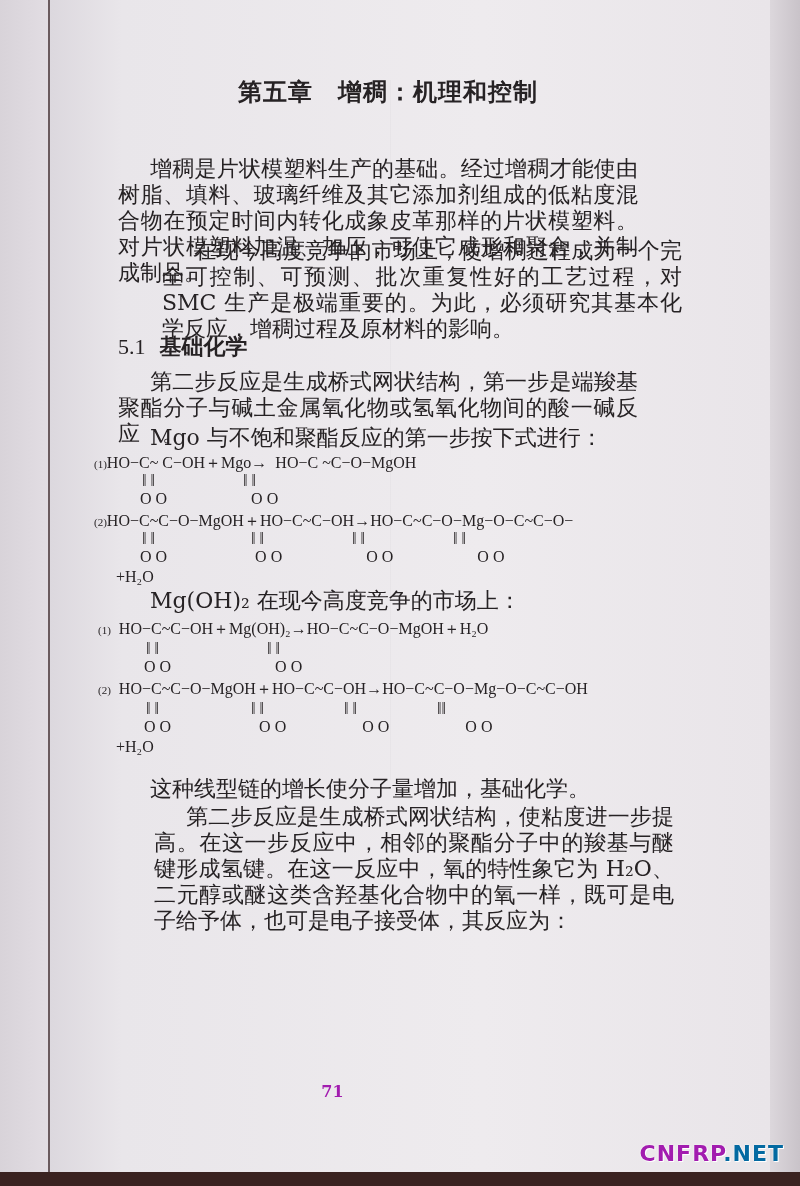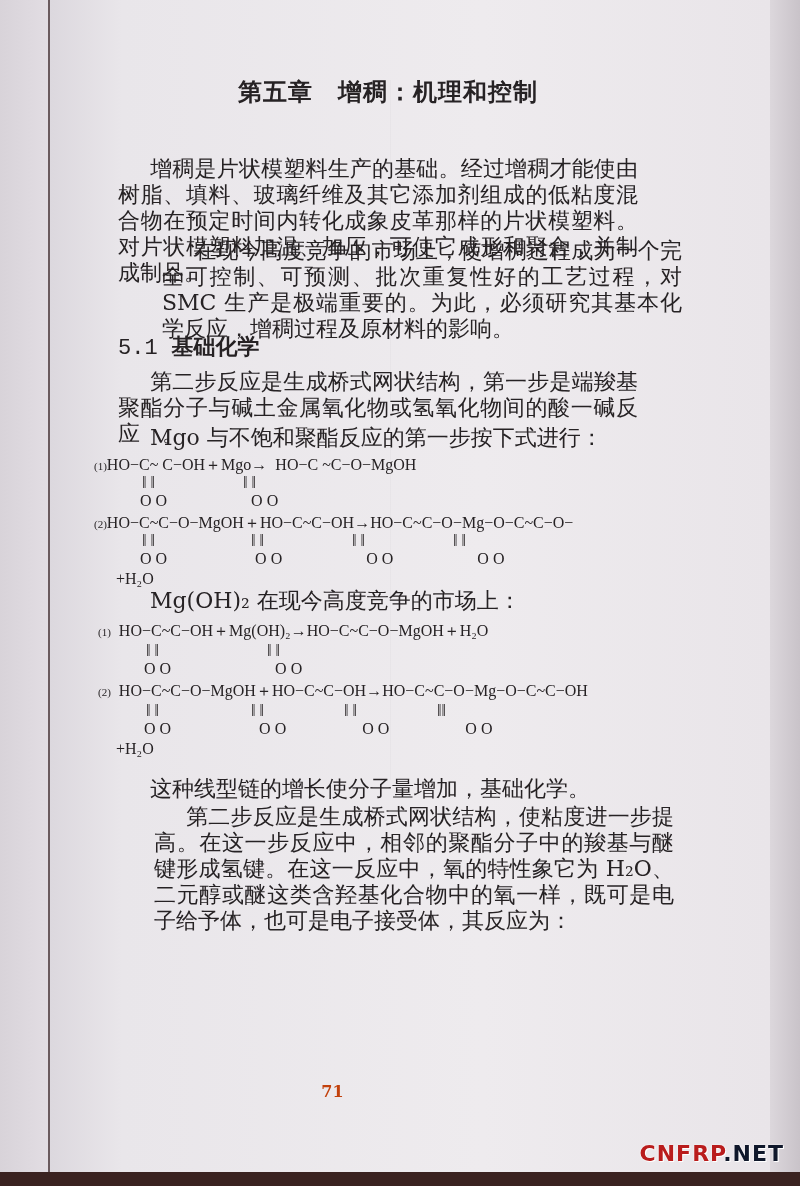--- a/index.html
+++ b/index.html
@@ -15,28 +15,28 @@
     background:linear-gradient(to right,#dcd8de 0%,#e9e6ea 10%,#eeebee 60%,#e9e5e9 100%); }
   .right-edge { position:absolute; right:0; top:0; width:30px; height:1186px;
     background:linear-gradient(to right,#dcd7dc,#c9c3c9); }
   .bottom-strip { position:absolute; left:0; right:0; bottom:0; height:14px; background:#3a2220; }
   .ghost { position:absolute; left:390px; top:80px; width:240px; height:700px;
     border-left:1px solid rgba(0,0,0,0.05); opacity:0.35; }
   .title { position:absolute; left:0; width:776px; top:76px; text-align:center;
     font-family:"DejaVu Sans","Liberation Sans",sans-serif; font-weight:bold; font-size:24px; letter-spacing:1px; }
   .para { position:absolute; left:118px; width:520px; font-size:22px; line-height:26px; text-align:justify; }
   .para .indent { display:inline-block; width:32px; }
-  .section { position:absolute; left:118px; top:332px; font-family:Liberation Mono, monospace; font-weight:bold; font-size:22px; }
+  .section { position:absolute; left:118px; top:332px; font-family:Liberation Serif, serif; font-weight:bold; font-size:22px; }
   .section .num { font-weight:normal; margin-right:14px; }
-  .chem { position:absolute; font-family:"Liberation Serif","DejaVu Serif",serif; font-size:16px; white-space:pre; line-height:22px; }
+  .chem { position:absolute; font-family:"Liberation Serif","DejaVu Serif",serif; font-size:16px; white-space:pre; line-height:17px; }
   .chem.small { font-size:11px; }
-  .page-number { position:absolute; left:0; width:665px; top:1082px; text-align:center; font-weight:bold; font-size:16px; color:#c2410c; }
+  .page-number { position:absolute; left:0; width:665px; top:1082px; text-align:center; font-weight:bold; font-size:16px; color:#a21caf; }
   .watermark { position:absolute; right:16px; bottom:20px; font-family:"DejaVu Sans","Liberation Sans",sans-serif; font-weight:bold; font-size:22px; letter-spacing:1px; }
-  .wm-a { color:#b91c1c; text-shadow:0 0 2px #fff,1px 1px 0 #fff; }
-  .wm-b { color:#0f172a; text-shadow:0 0 2px #fff,1px 1px 0 #fff; }
+  .wm-a { color:#a21caf; text-shadow:0 0 2px #fff,1px 1px 0 #fff; }
+  .wm-b { color:#0369a1; text-shadow:0 0 2px #fff,1px 1px 0 #fff; }
 </style>
 </head>
 <body>
 
 <div class="left-edge"></div>
 <div class="page"></div>
 <div class="right-edge"></div>
 <div class="ghost"></div>
 
 <div class="title">第五章　增稠：机理和控制</div>

